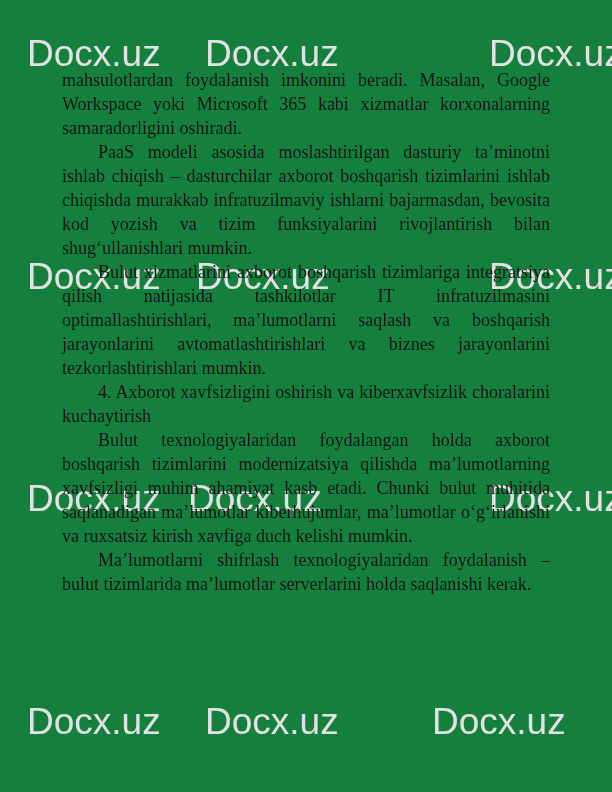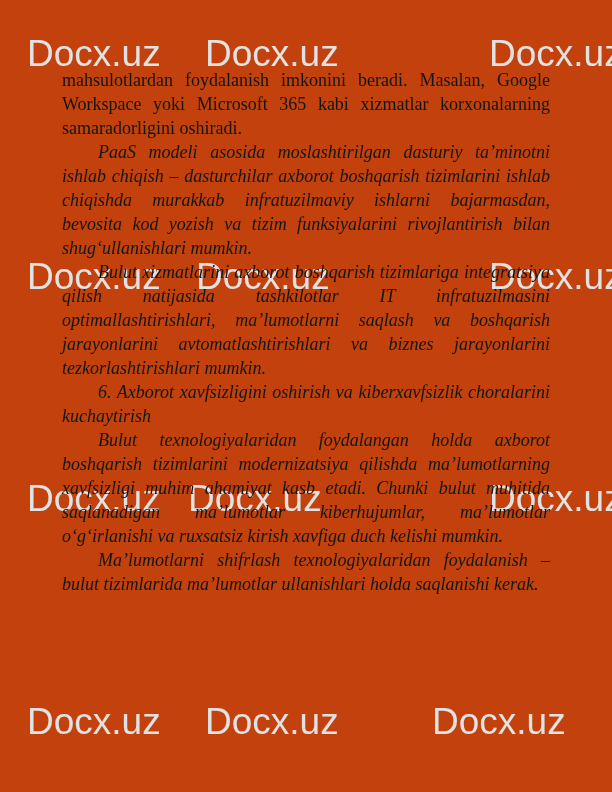--- a/index.html
+++ b/index.html
@@ -48,42 +48,41 @@
     line-height: 24px;
     color: #151515;
   }
   .para {
     margin: 0;
     padding: 0;
     text-align: justify;
   }
   .para.indent {
     text-indent: 36px;
-    font-style: italic;
   }
 </style>
 </head>
 <body>
 
-<div class="page" style="background: #c2410c;">
+<div class="page" style="background: #15803d;">
   <div class="watermark-layer">
       <div class="wm" style="left: 27px; top: 35px; color: rgb(226, 226, 226);">Docx.uz</div>
       <div class="wm" style="left: 205px; top: 35px; color: rgb(226, 226, 226);">Docx.uz</div>
       <div class="wm" style="left: 489px; top: 35px; color: rgb(226, 226, 226);">Docx.uz</div>
       <div class="wm" style="left: 27px; top: 258px; color: rgb(226, 226, 226);">Docx.uz</div>
       <div class="wm" style="left: 196px; top: 258px; color: rgb(226, 226, 226);">Docx.uz</div>
       <div class="wm" style="left: 489px; top: 258px; color: rgb(226, 226, 226);">Docx.uz</div>
       <div class="wm" style="left: 27px; top: 480px; color: rgb(226, 226, 226);">Docx.uz</div>
       <div class="wm" style="left: 188px; top: 480px; color: rgb(226, 226, 226);">Docx.uz</div>
       <div class="wm" style="left: 489px; top: 480px; color: rgb(226, 226, 226);">Docx.uz</div>
       <div class="wm" style="left: 27px; top: 703px; color: rgb(226, 226, 226);">Docx.uz</div>
       <div class="wm" style="left: 205px; top: 703px; color: rgb(226, 226, 226);">Docx.uz</div>
       <div class="wm" style="left: 432px; top: 703px; color: rgb(226, 226, 226);">Docx.uz</div>
     </div>
   <div class="text-layer" style="color: rgb(21, 21, 21);">
       <p class="para">mahsulotlardan foydalanish imkonini beradi. Masalan, Google Workspace yoki Microsoft 365 kabi xizmatlar korxonalarning samaradorligini oshiradi.</p>
       <p class="para indent">PaaS modeli asosida moslashtirilgan dasturiy ta’minotni ishlab chiqish – dasturchilar axborot boshqarish tizimlarini ishlab chiqishda murakkab infratuzilmaviy ishlarni bajarmasdan, bevosita kod yozish va tizim funksiyalarini rivojlantirish bilan shug‘ullanishlari mumkin.</p>
       <p class="para indent">Bulut xizmatlarini axborot boshqarish tizimlariga integratsiya qilish natijasida tashkilotlar IT infratuzilmasini optimallashtirishlari, ma’lumotlarni saqlash va boshqarish jarayonlarini avtomatlashtirishlari va biznes jarayonlarini tezkorlashtirishlari mumkin.</p>
-      <p class="para indent">6. Axborot xavfsizligini oshirish va kiberxavfsizlik choralarini kuchaytirish</p>
+      <p class="para indent">4. Axborot xavfsizligini oshirish va kiberxavfsizlik choralarini kuchaytirish</p>
       <p class="para indent">Bulut texnologiyalaridan foydalangan holda axborot boshqarish tizimlarini modernizatsiya qilishda ma’lumotlarning xavfsizligi muhim ahamiyat kasb etadi. Chunki bulut muhitida saqlanadigan ma’lumotlar kiberhujumlar, ma’lumotlar o‘g‘irlanishi va ruxsatsiz kirish xavfiga duch kelishi mumkin.</p>
-      <p class="para indent">Ma’lumotlarni shifrlash texnologiyalaridan foydalanish – bulut tizimlarida ma’lumotlar ullanishlari holda saqlanishi kerak.</p>
+      <p class="para indent">Ma’lumotlarni shifrlash texnologiyalaridan foydalanish – bulut tizimlarida ma’lumotlar serverlarini holda saqlanishi kerak.</p>
     </div>
 </div>
 
 </body></html>

